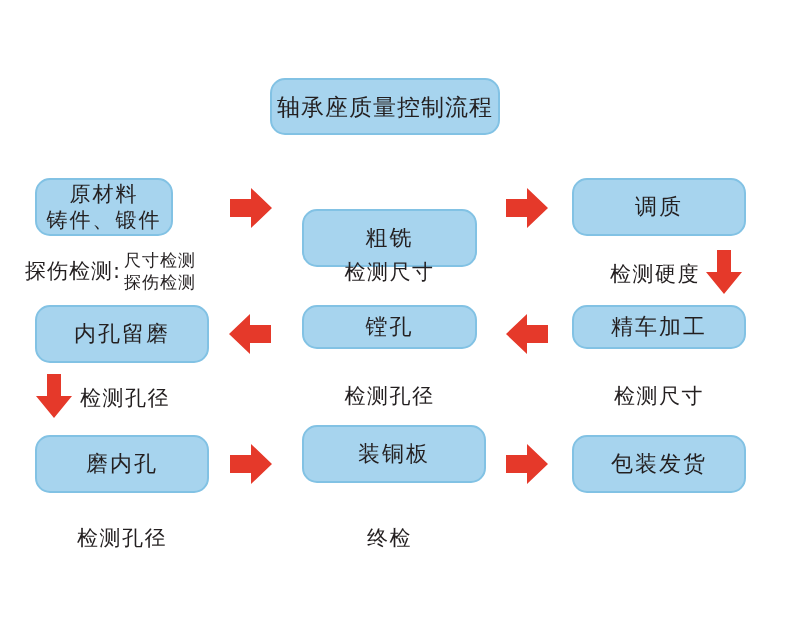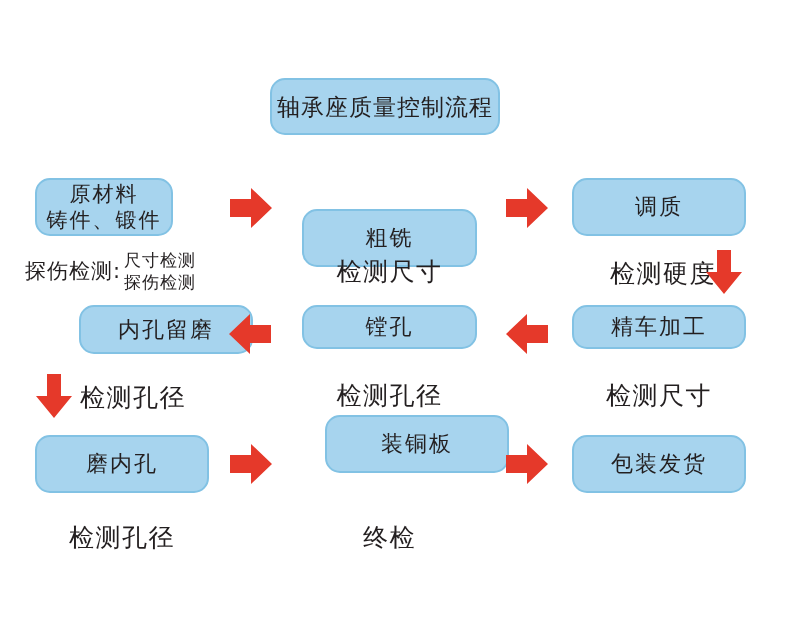--- a/index.html
+++ b/index.html
@@ -36,21 +36,21 @@
     line-height: 26px;
     white-space: pre-line;
     color: var(--text);
   }
   .title-box {
     left: 270px; top: 78px; width: 230px; height: 57px;
     font-size: 23px; letter-spacing: 1px;
   }
   .caption {
     position: absolute;
-    font-size: 25px;
+    font-size: 21px;
     letter-spacing: 1.5px;
     color: var(--text);
     line-height: 24px;
   }
   .caption.centered { text-align: center; }
   .incoming {
     position: absolute;
     left: 25px; top: 249px;
     display: flex;
     align-items: center;
@@ -99,21 +99,21 @@
     </span>
   </div>
   <div class="caption centered" style="left:302px; top:260px; width:175px;">检测尺寸</div>
   <div class="caption" style="left:610px; top:262px;">检测硬度</div>
   <span class="arrow v-arrow" style="left:706px; top:250px;">
     <svg viewBox="0 0 36 44">
         <polygon points="11,0 25,0 25,22 36,22 18,44 0,22 11,22"></polygon>
       </svg>
   </span>
 
-  <div class="pbox" style="left:35px; top:305px; width:174px; height:49px;margin-left:44px;">内孔留磨</div>
+  <div class="pbox" style="left:35px; top:305px; width:174px; height:58px;">内孔留磨</div>
   <span class="arrow h-arrow" style="left:229px; top:314px;">
     <svg viewBox="0 0 42 40">
         <polygon points="42,11 21,11 21,0 0,20 21,40 21,29 42,29"></polygon>
       </svg>
   </span>
   <div class="pbox" style="left:302px; top:305px; width:175px; height:44px;">镗孔</div>
   <span class="arrow h-arrow" style="left:506px; top:314px;">
     <svg viewBox="0 0 42 40">
         <polygon points="42,11 21,11 21,0 0,20 21,40 21,29 42,29"></polygon>
       </svg>
@@ -128,21 +128,21 @@
   <div class="caption" style="left:80px; top:386px;">检测孔径</div>
   <div class="caption centered" style="left:302px; top:384px; width:175px;">检测孔径</div>
   <div class="caption centered" style="left:572px; top:384px; width:174px;">检测尺寸</div>
 
   <div class="pbox" style="left:35px; top:435px; width:174px; height:58px;">磨内孔</div>
   <span class="arrow h-arrow" style="left:230px; top:444px;">
     <svg viewBox="0 0 42 40">
         <polygon points="0,11 21,11 21,0 42,20 21,40 21,29 0,29"></polygon>
       </svg>
   </span>
-  <div class="pbox" style="left:302px; top:415px; width:184px; height:58px;margin-left:23px;">装铜板</div>
+  <div class="pbox" style="left:302px; top:425px; width:184px; height:58px;">装铜板</div>
   <span class="arrow h-arrow" style="left:506px; top:444px;">
     <svg viewBox="0 0 42 40">
         <polygon points="0,11 21,11 21,0 42,20 21,40 21,29 0,29"></polygon>
       </svg>
   </span>
   <div class="pbox" style="left:572px; top:435px; width:174px; height:58px;">包装发货</div>
 
   <div class="caption centered" style="left:35px; top:526px; width:174px;">检测孔径</div>
   <div class="caption centered" style="left:302px; top:526px; width:175px;">终检</div>
 

